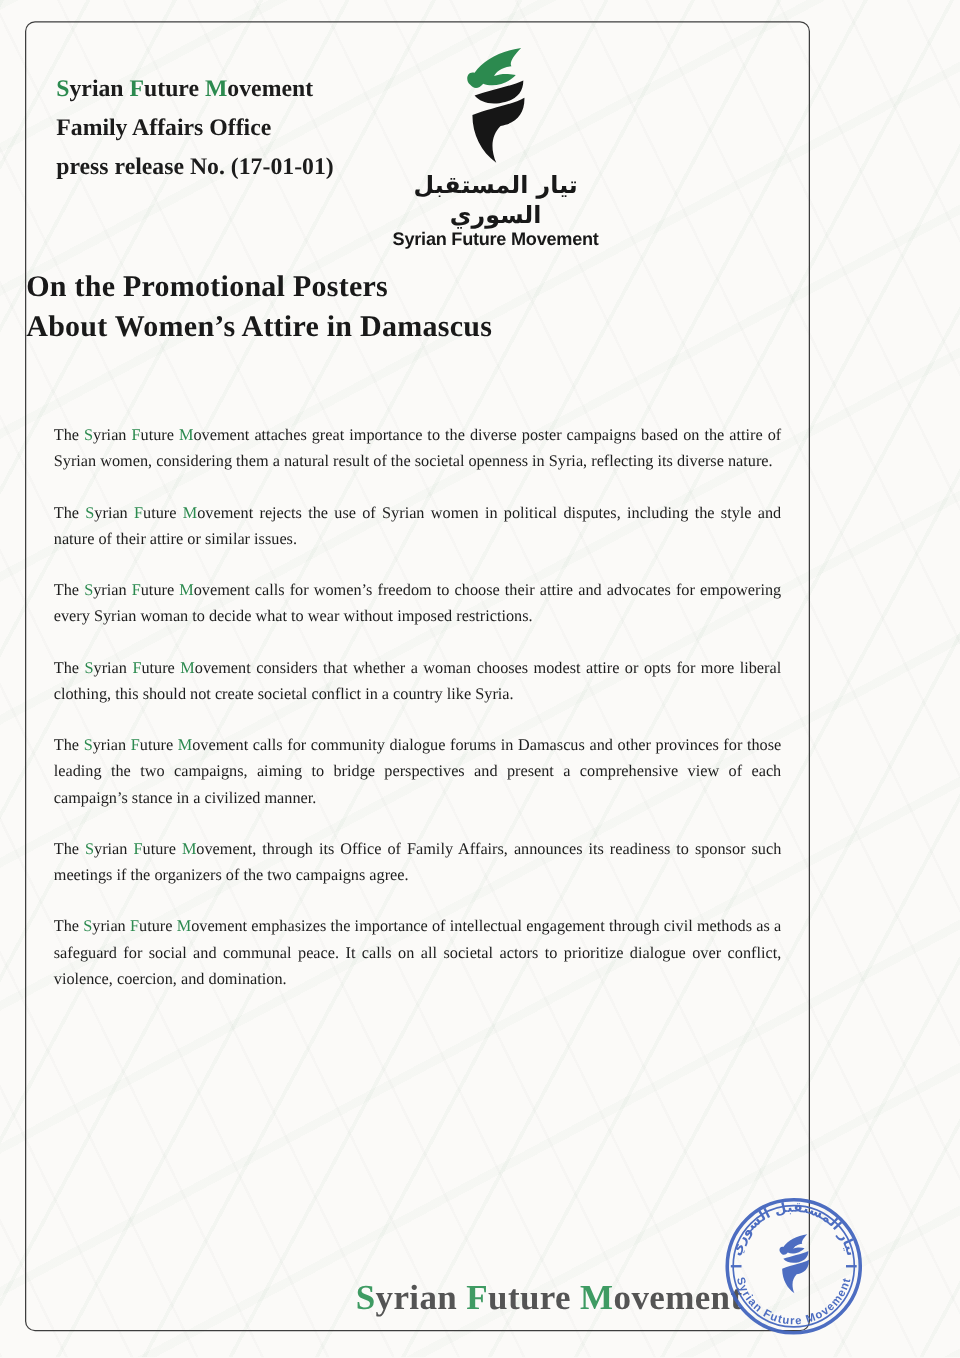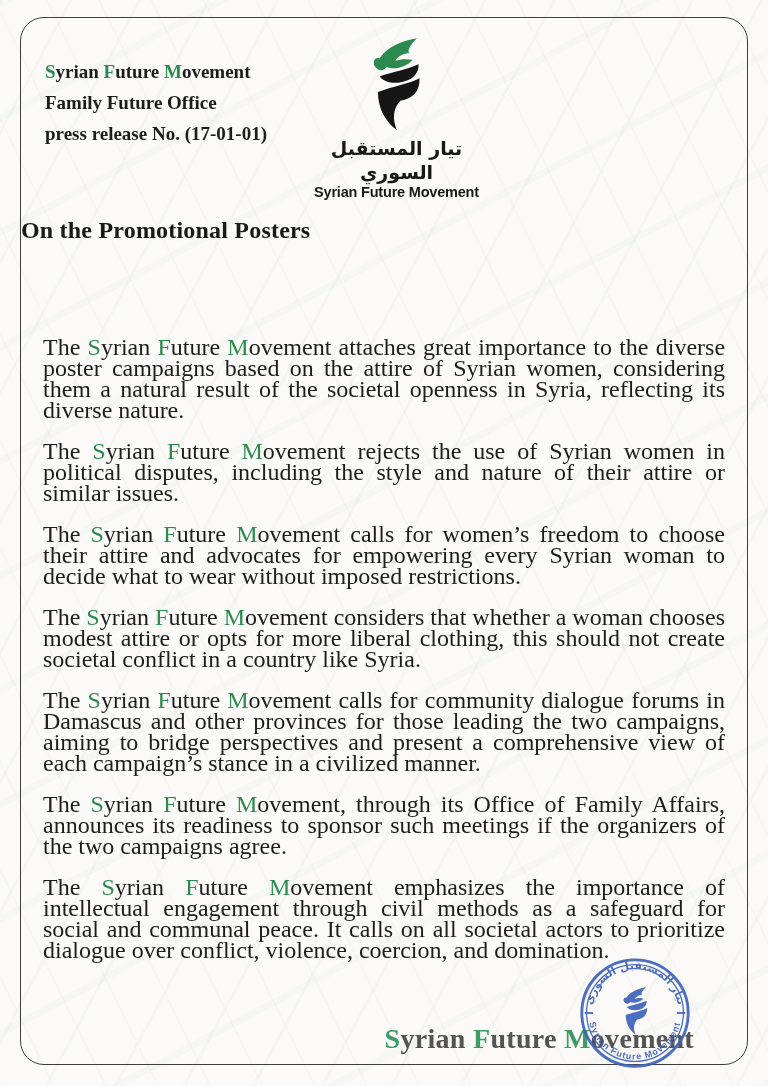--- a/index.html
+++ b/index.html
@@ -20,22 +20,22 @@
   .canvas{position:relative;width:768px;height:1086px;background:var(--paper);overflow:hidden;}
   
   .canvas::before{
     content:"";position:absolute;inset:0;pointer-events:none;
     background:
       repeating-linear-gradient(118deg, rgba(104,162,118,.05) 0 3px, transparent 3px 61px),
       repeating-linear-gradient(64deg, rgba(150,150,150,.045) 0 2px, transparent 2px 47px),
       repeating-linear-gradient(152deg, rgba(104,162,118,.035) 0 7px, transparent 7px 101px);
   }
   .page{
-    position:absolute;left:20px;top:17px;width:728px;height:1048px;
-    border:1.5px solid #3e3e3e;border-radius:24px;
+    position:absolute;left:20px;top:17px;width:628px;height:1048px;
+    border:1.5px solid #3e3e3e;border-radius:8px;
   }
   
   .header-left{
     position:absolute;left:24px;top:38px;
     font-weight:700;font-size:19px;line-height:31px;color:#1c1c1c;
   }
   .logo{
     position:absolute;left:288px;top:20px;width:175px;text-align:center;
   }
   .logo svg{display:block;margin:0 auto;}
@@ -48,21 +48,21 @@
     letter-spacing:-0.2px;color:#181818;line-height:16px;
   }
   
   .title{
     position:absolute;top:196px;left:0;right:0;text-align:left;
     font-size:24px;line-height:32px;font-weight:700;letter-spacing:.2px;color:#191919;
   }
   
   .body{
     position:absolute;left:22px;right:22px;top:319px;
-    font-size:24px;line-height:21px;text-align:justify;color:var(--ink);
+    font-size:13px;line-height:21px;text-align:justify;color:var(--ink);
   }
   .para{margin:0 0 20px 0;}
   .gi{color:var(--green);}
   
   .signature{
     position:absolute;top:1005px;left:0;right:53px;text-align:right;
     font-size:28px;font-weight:700;color:var(--sig-gray);letter-spacing:.3px;
     z-index:1;
   }
   .signature .gi{color:#3f9b63;}
@@ -72,21 +72,21 @@
   }
 </style>
 </head>
 <body>
 
 <div class="canvas">
   <div class="page">
 
     <div class="header-left">
       <div><span class="gi">S</span>yrian <span class="gi">F</span>uture <span class="gi">M</span>ovement</div>
-      <div>Family Future Office</div>
+      <div>Family Affairs Office</div>
       <div>press release No. (17-01-01)</div>
     </div>
 
     <div class="logo">
       <span>
         <svg width="52" height="96" viewBox="0 0 60 110" aria-hidden="true">
           <path fill="#2c8a4f" d="M6,34 C1,30 3,21 10,23
             C18,11 34,3 53,0
             C45,8 42,14 44,17
             C35,18 30,22 28,26
@@ -101,20 +101,21 @@
             C26,80 24,92 30,106
             C16,96 8,80 8,62 Z"></path>
         </svg>
       </span>
       <div class="logo-ar">تيار المستقبل السوري</div>
       <div class="logo-en">Syrian Future Movement</div>
     </div>
 
     <h1 class="title">
       <span>On the Promotional Posters</span><br>
+      <span>About Women’s Attire in Damascus</span>
     </h1>
 
     <div class="body" id="paragraphs">
         <p class="para">The <span class="gi">S</span>yrian <span class="gi">F</span>uture <span class="gi">M</span>ovement attaches great importance to the diverse poster campaigns based on the attire of Syrian women, considering them a natural result of the societal openness in Syria, reflecting its diverse nature.</p>
         <p class="para">The <span class="gi">S</span>yrian <span class="gi">F</span>uture <span class="gi">M</span>ovement rejects the use of Syrian women in political disputes, including the style and nature of their attire or similar issues.</p>
         <p class="para">The <span class="gi">S</span>yrian <span class="gi">F</span>uture <span class="gi">M</span>ovement calls for women’s freedom to choose their attire and advocates for empowering every Syrian woman to decide what to wear without imposed restrictions.</p>
         <p class="para">The <span class="gi">S</span>yrian <span class="gi">F</span>uture <span class="gi">M</span>ovement considers that whether a woman chooses modest attire or opts for more liberal clothing, this should not create societal conflict in a country like Syria.</p>
         <p class="para">The <span class="gi">S</span>yrian <span class="gi">F</span>uture <span class="gi">M</span>ovement calls for community dialogue forums in Damascus and other provinces for those leading the two campaigns, aiming to bridge perspectives and present a comprehensive view of each campaign’s stance in a civilized manner.</p>
         <p class="para">The <span class="gi">S</span>yrian <span class="gi">F</span>uture <span class="gi">M</span>ovement, through its Office of Family Affairs, announces its readiness to sponsor such meetings if the organizers of the two campaigns agree.</p>
         <p class="para">The <span class="gi">S</span>yrian <span class="gi">F</span>uture <span class="gi">M</span>ovement emphasizes the importance of intellectual engagement through civil methods as a safeguard for social and communal peace. It calls on all societal actors to prioritize dialogue over conflict, violence, coercion, and domination.</p>

